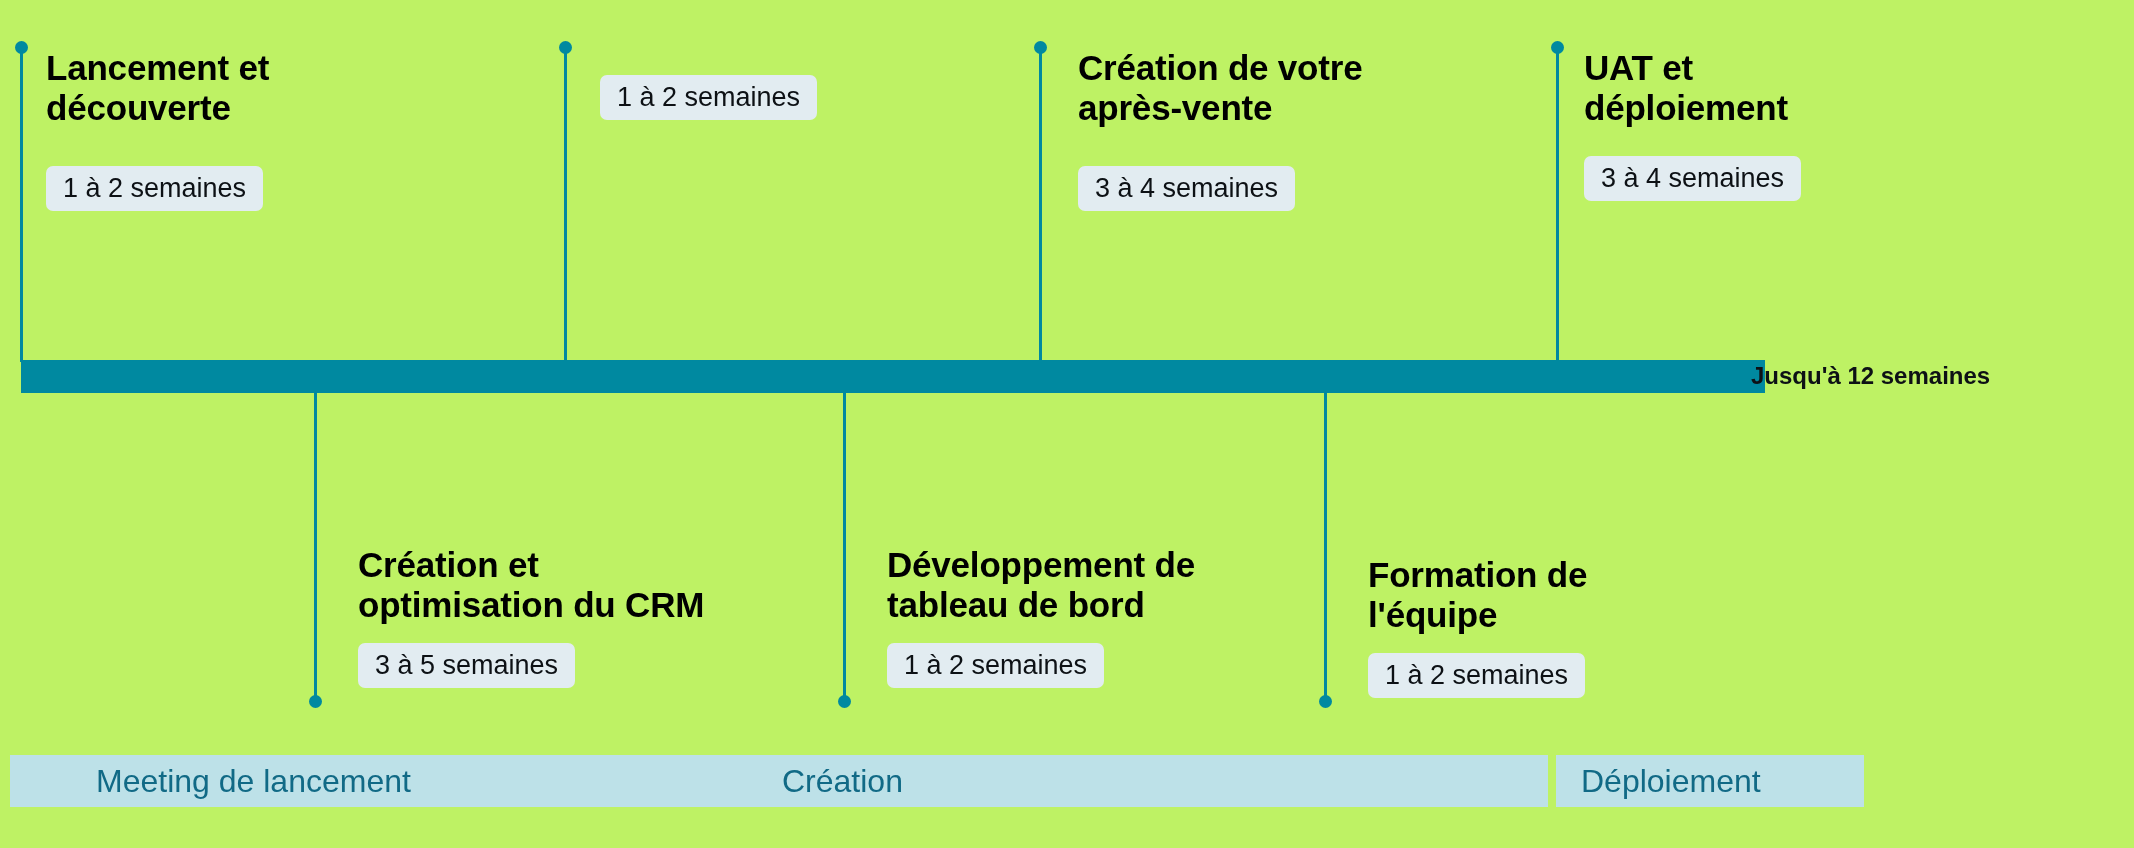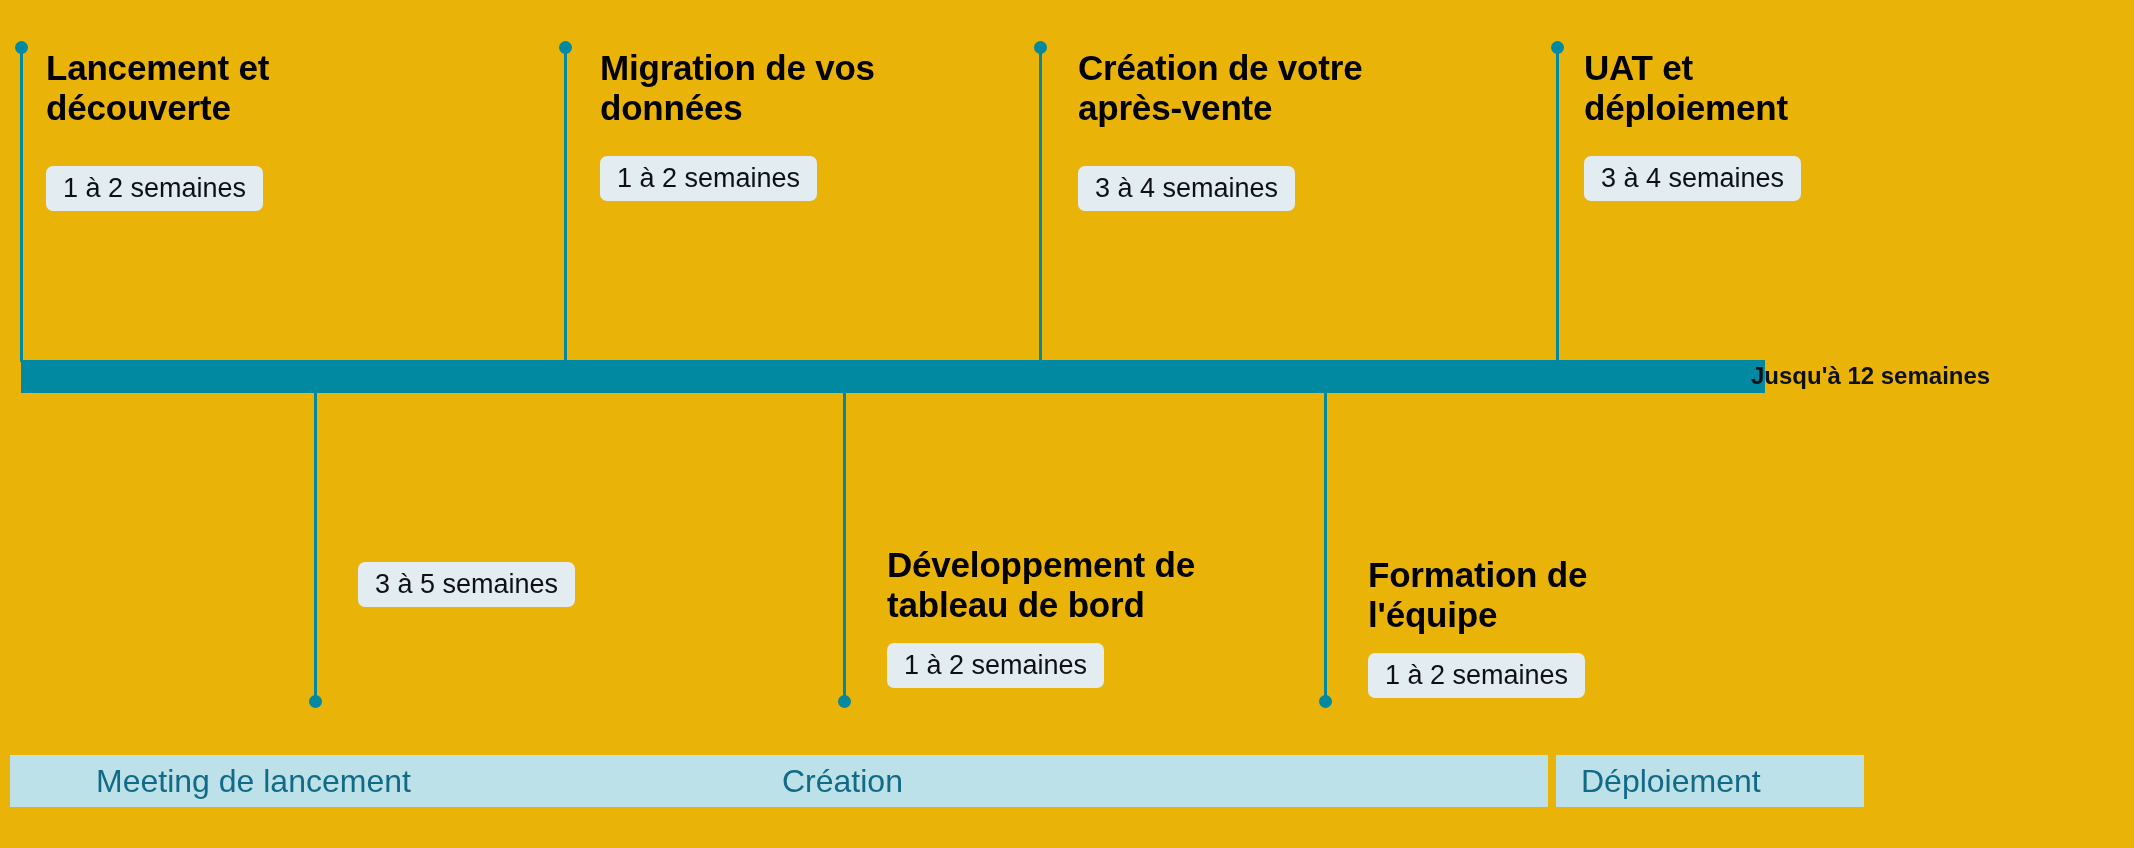--- a/index.html
+++ b/index.html
@@ -8,21 +8,21 @@
     background: #4a7151;
   }
   body {
     font-family: "Liberation Sans", sans-serif;
     -webkit-font-smoothing: antialiased;
   }
   #canvas {
     position: relative;
     width: 2134px;
     height: 848px;
-    background: #eab308;
+    background: #bef264;
     overflow: hidden;
   }
 
   
   .conn {
     position: absolute;
     width: 3px;
     background: #0089a0;
   }
   .conn-dot {
@@ -111,22 +111,20 @@
     <div class="milestone-title">Lancement et
 découverte</div>
     <div style="margin-top:37px;">
       <span class="duration-badge">1 à 2 semaines</span>
     </div>
   </div>
 
   <div class="conn-dot" style="left:559px; top:41px;"></div>
   <div class="conn" style="left:564px; top:47px; height:315px;"></div>
   <div class="milestone-top" style="left:600px; top:48px; width:470px;">
-    <div class="milestone-title">Migration de vos
-données</div>
     <div style="margin-top:27px;">
       <span class="duration-badge">1 à 2 semaines</span>
     </div>
   </div>
 
   <div class="conn-dot" style="left:1034px; top:41px;"></div>
   <div class="conn" style="left:1039px; top:47px; height:315px;"></div>
   <div class="milestone-top" style="left:1078px; top:48px; width:470px;">
     <div class="milestone-title">Création de votre
 après-vente</div>
@@ -144,20 +142,22 @@
       <span class="duration-badge">3 à 4 semaines</span>
     </div>
   </div>
 
   <div id="main-bar"></div>
   <div id="main-bar-label">Jusqu'à 12 semaines</div>
 
   <div class="conn" style="left:314px; top:393px; height:308px;"></div>
   <div class="conn-dot" style="left:309px; top:695px;"></div>
   <div class="milestone-bottom" style="left:358px; top:545px; width:540px;">
+    <div class="milestone-title">Création et
+optimisation du CRM</div>
     <div style="margin-top:17px;">
       <span class="duration-badge">3 à 5 semaines</span>
     </div>
   </div>
 
   <div class="conn" style="left:843px; top:393px; height:308px;"></div>
   <div class="conn-dot" style="left:838px; top:695px;"></div>
   <div class="milestone-bottom" style="left:887px; top:545px; width:540px;">
     <div class="milestone-title">Développement de
 tableau de bord</div>

